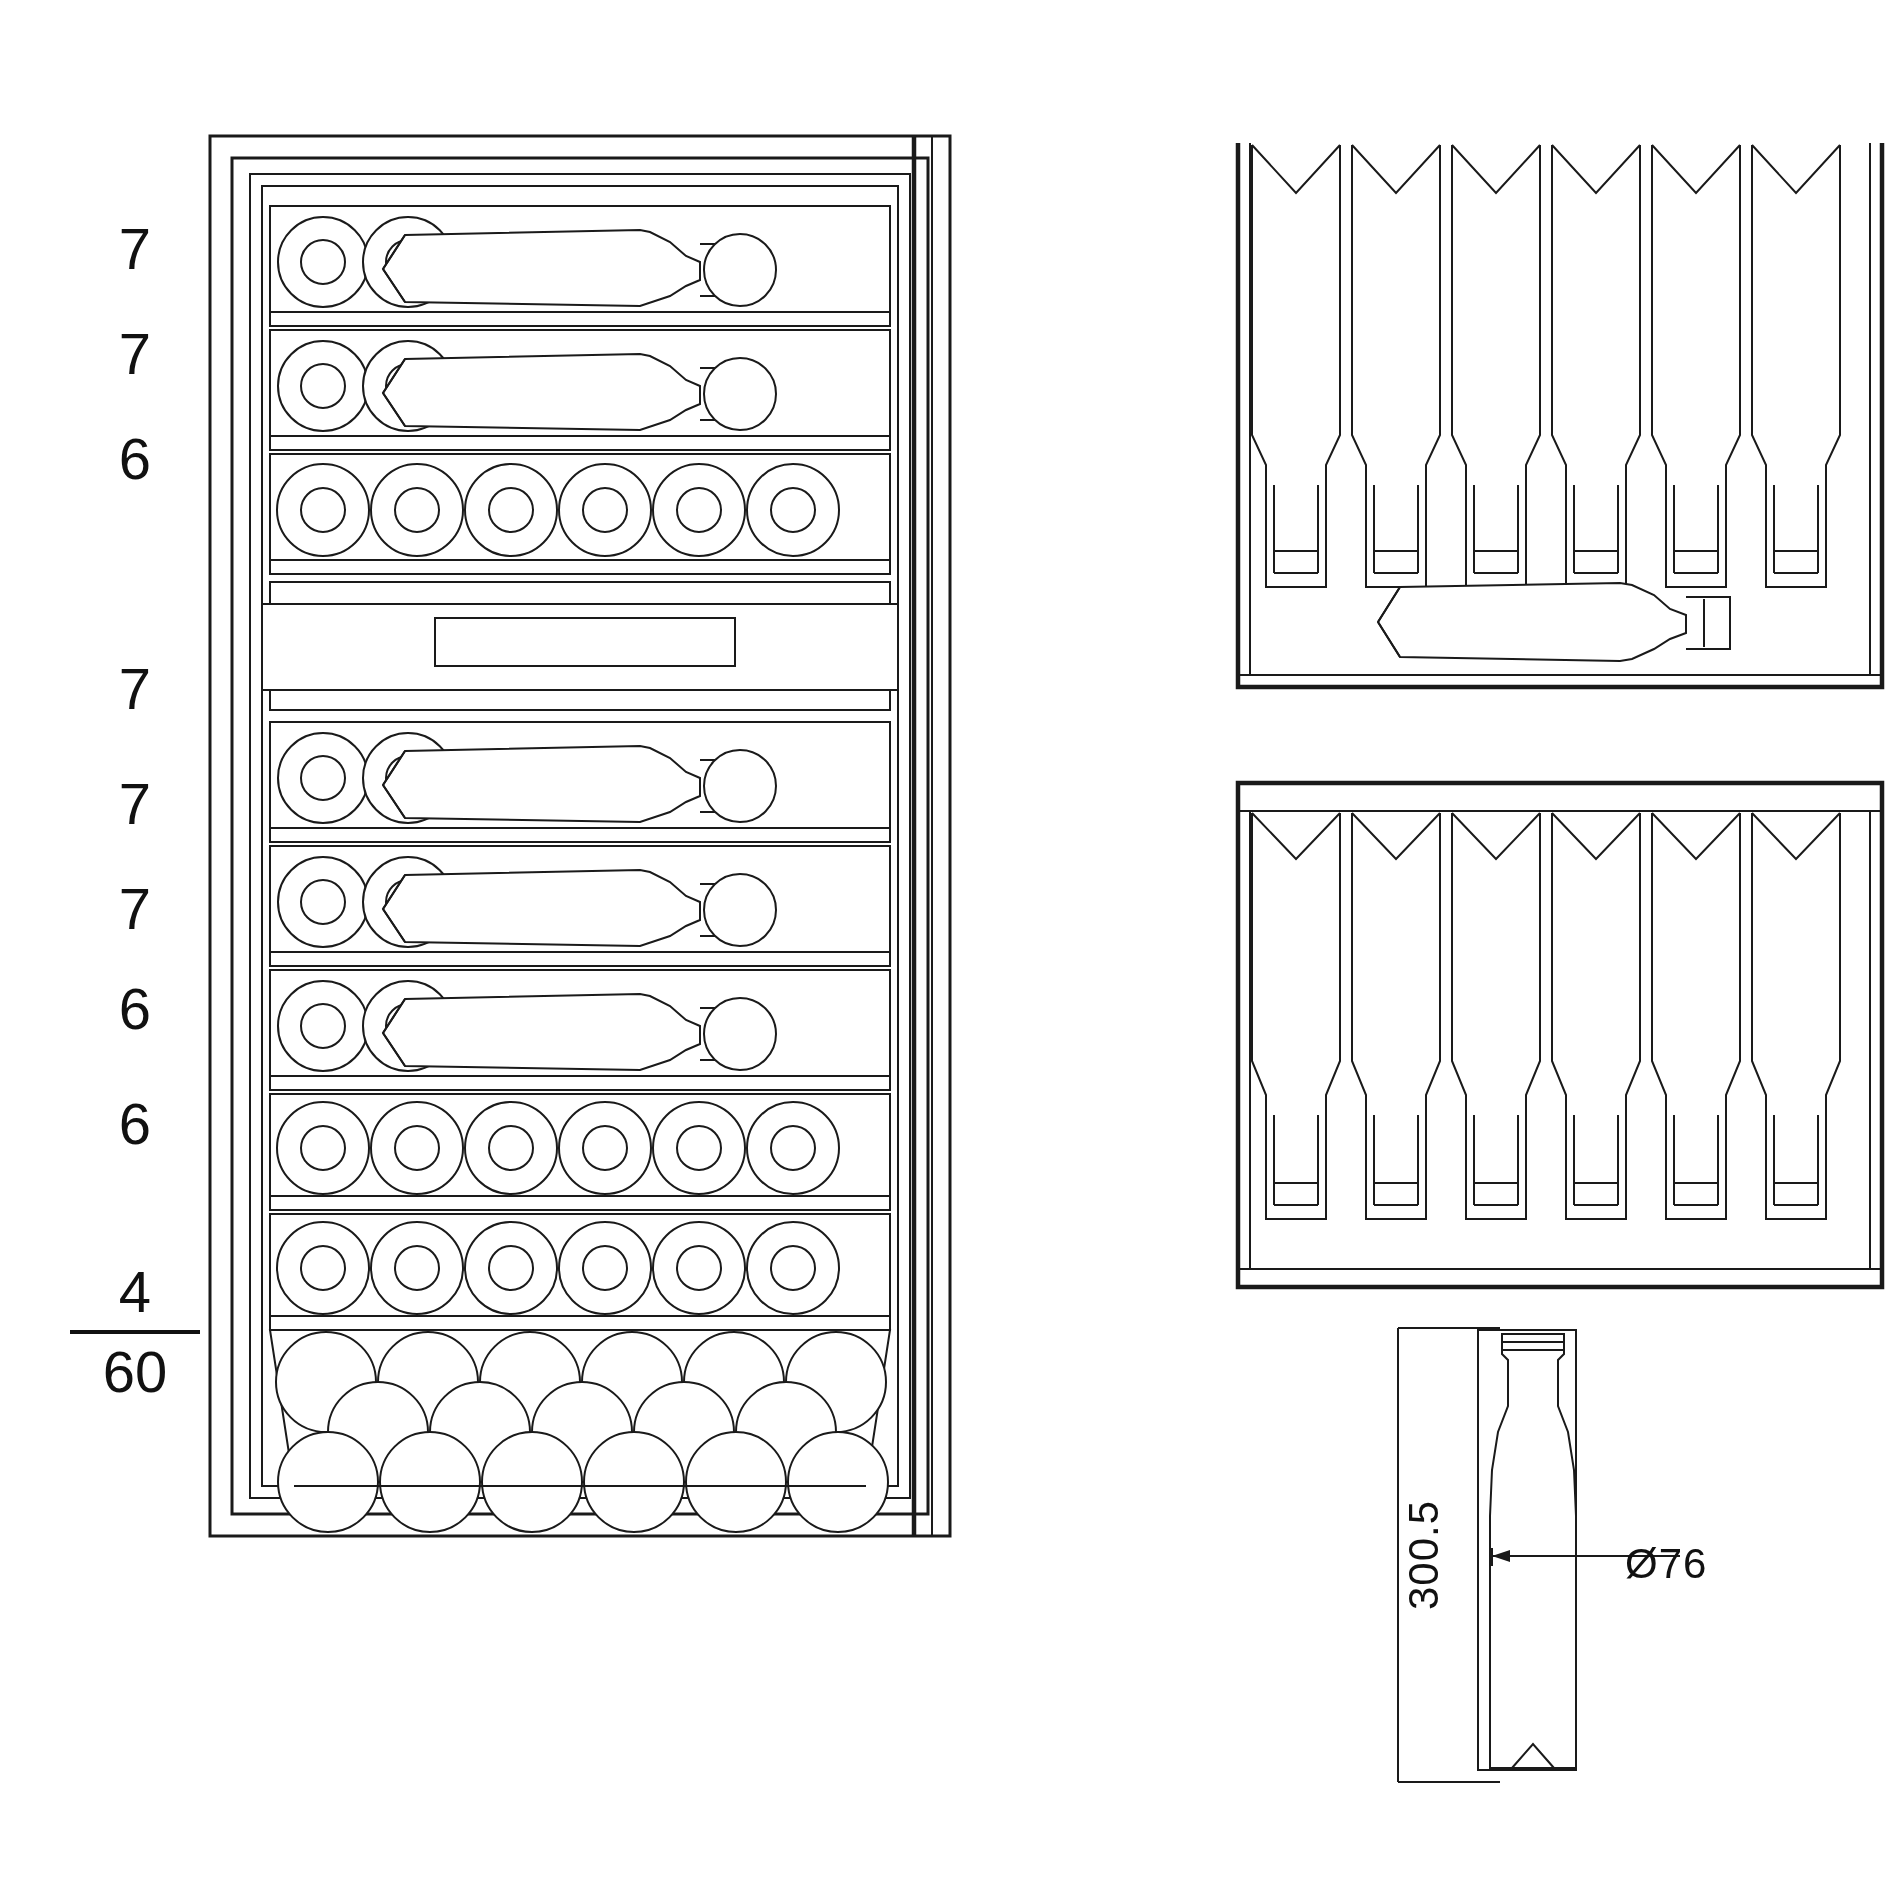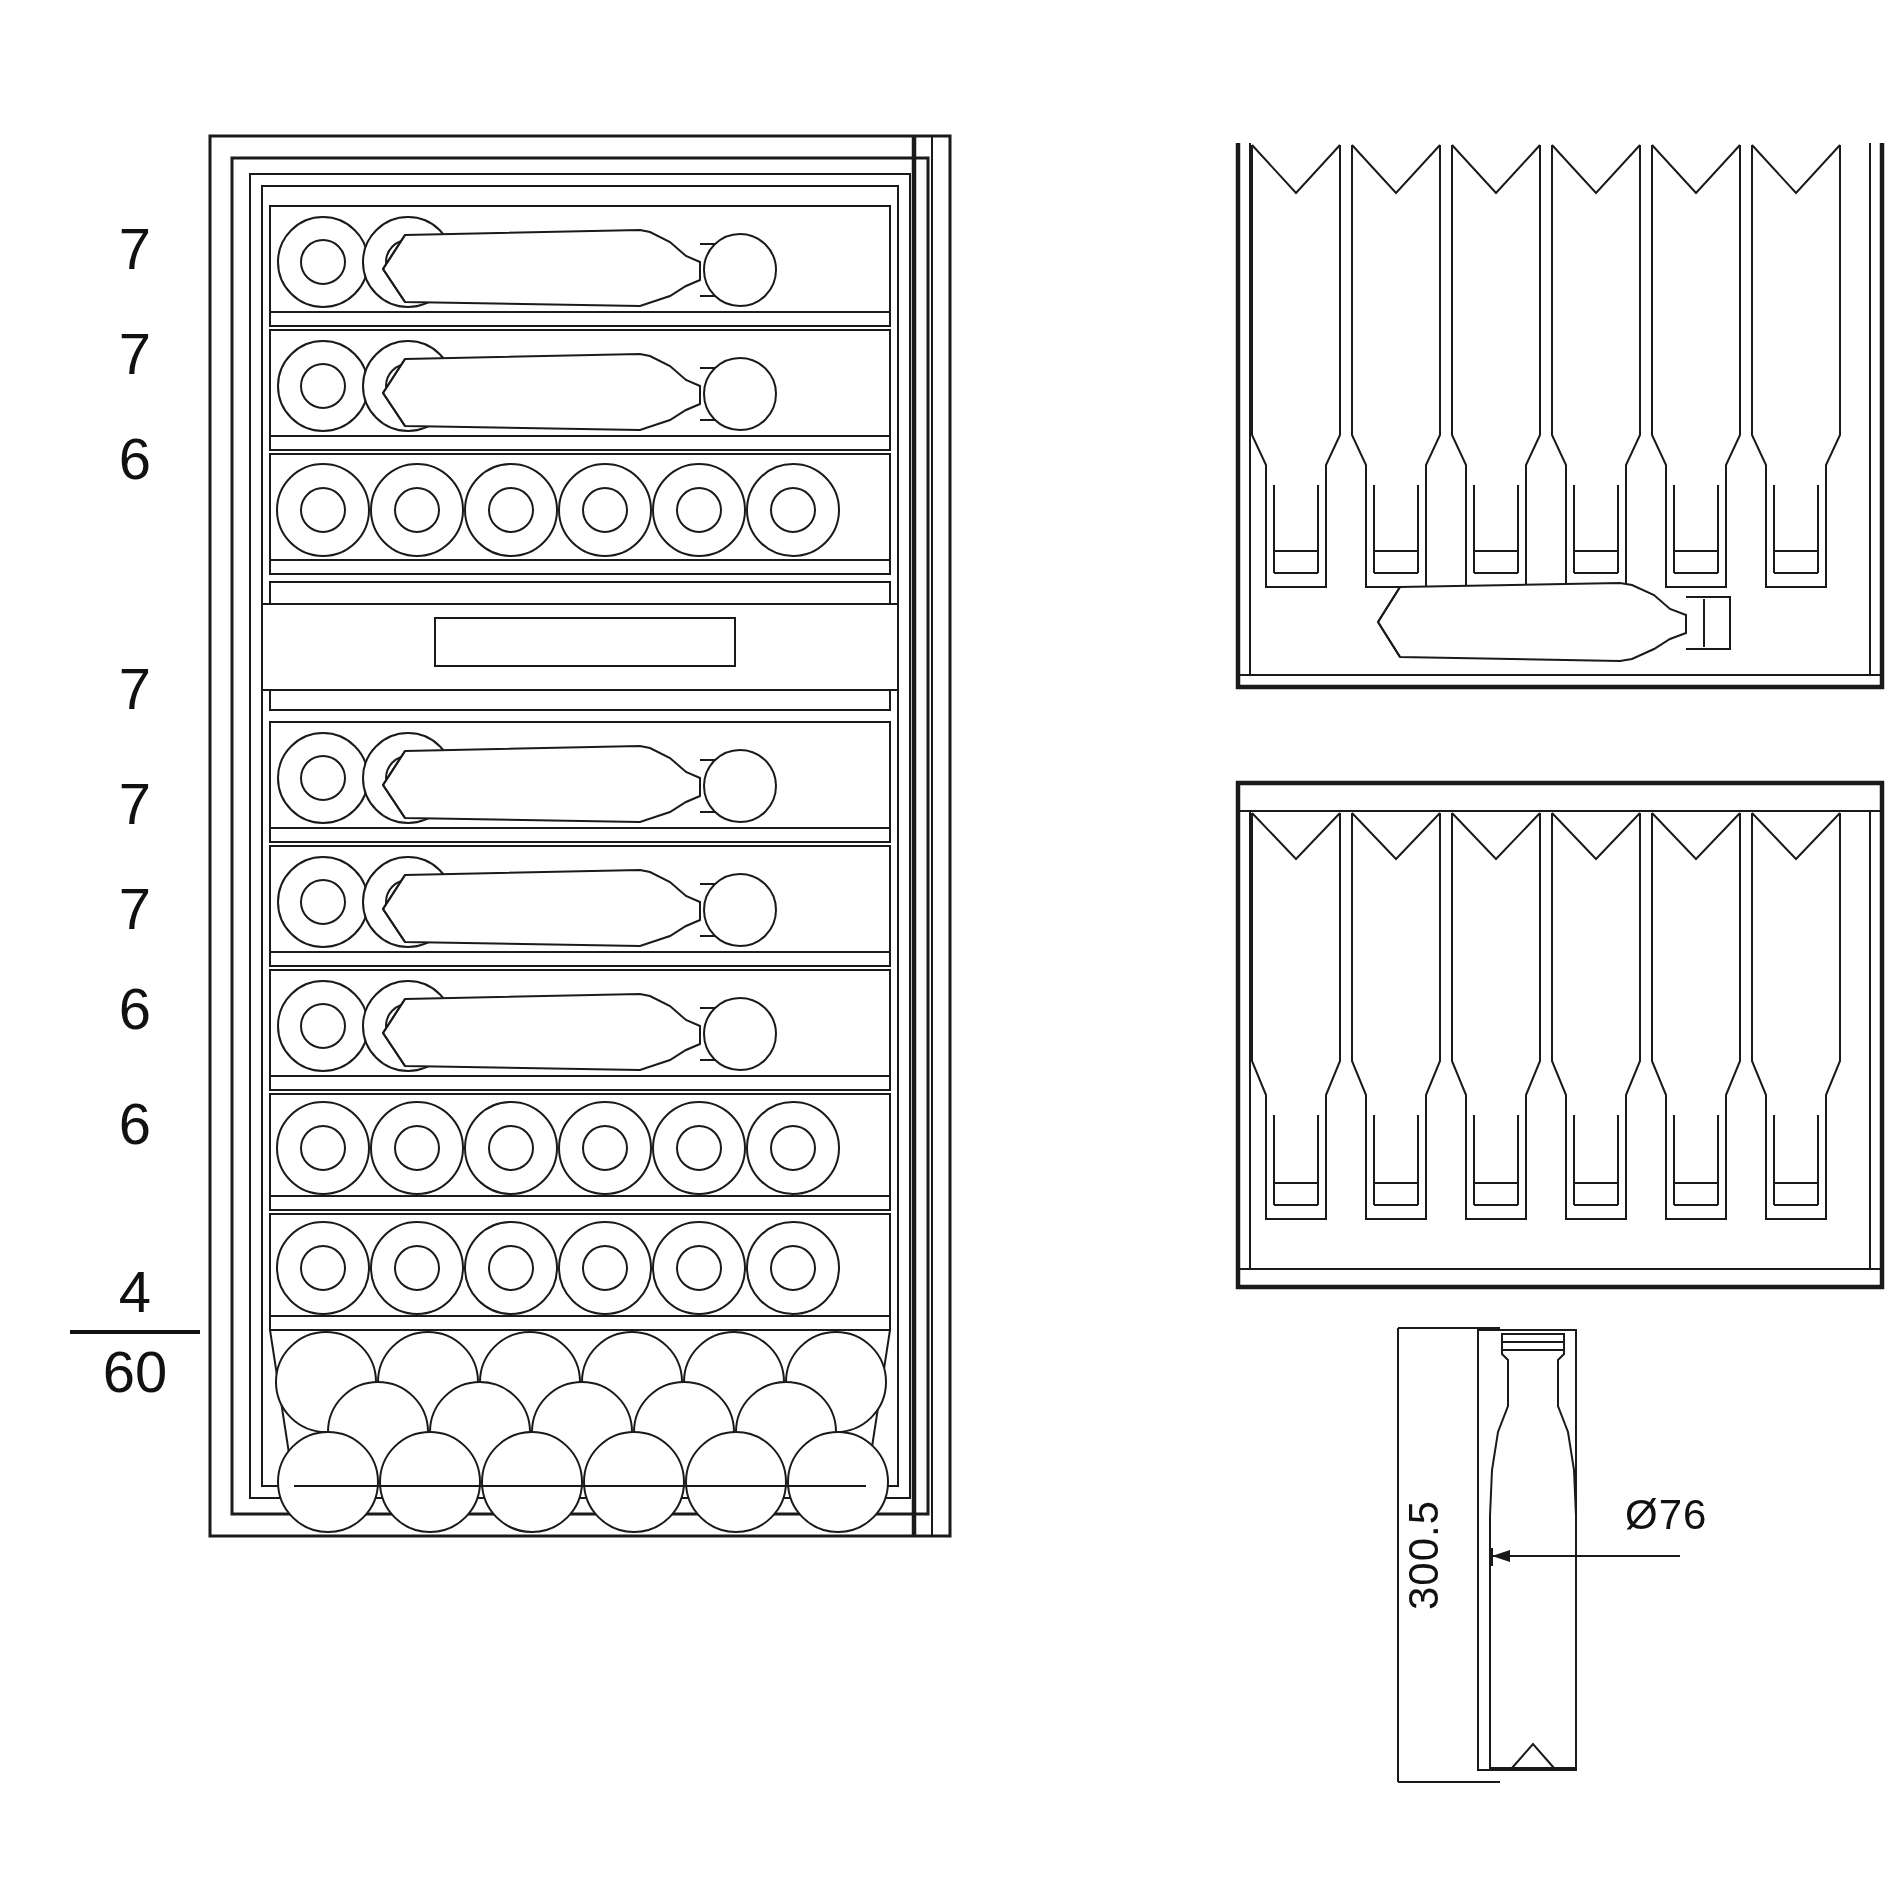--- a/index.html
+++ b/index.html
@@ -375,15 +375,15 @@
       <path class="ln-thin" d="M132,448 L153,424 L174,448"></path>
     </g>
 
     <path class="ln-thin" d="M112,236 L300,236"></path>
     <path class="ln-thin" d="M112,228 L112,246"></path>
     <polygon points="112,236 130,230 130,242" fill="#1a1a1a"></polygon>
   </svg>
 
   <div class="dim-text dim-vert" style="left:1400px; top:1610px;">300.5</div>
 
-  <div class="dim-text" style="left:1625px; top:1491px;">Ø76</div>
+  <div class="dim-text" style="left:1625px; top:1540px;">Ø76</div>
 
 </div>
 
 </body></html>

